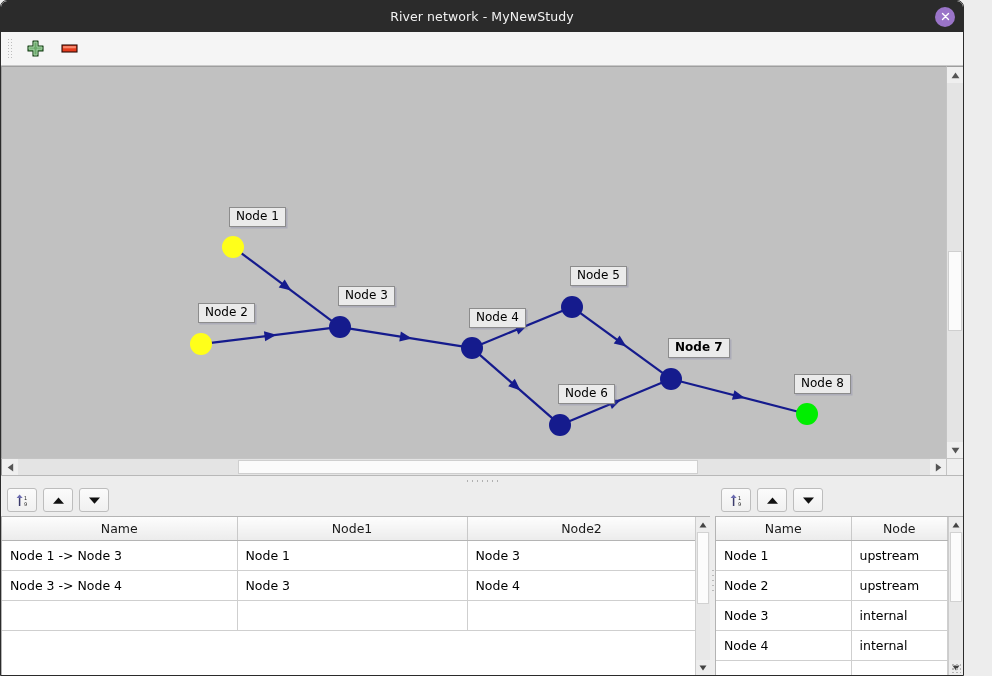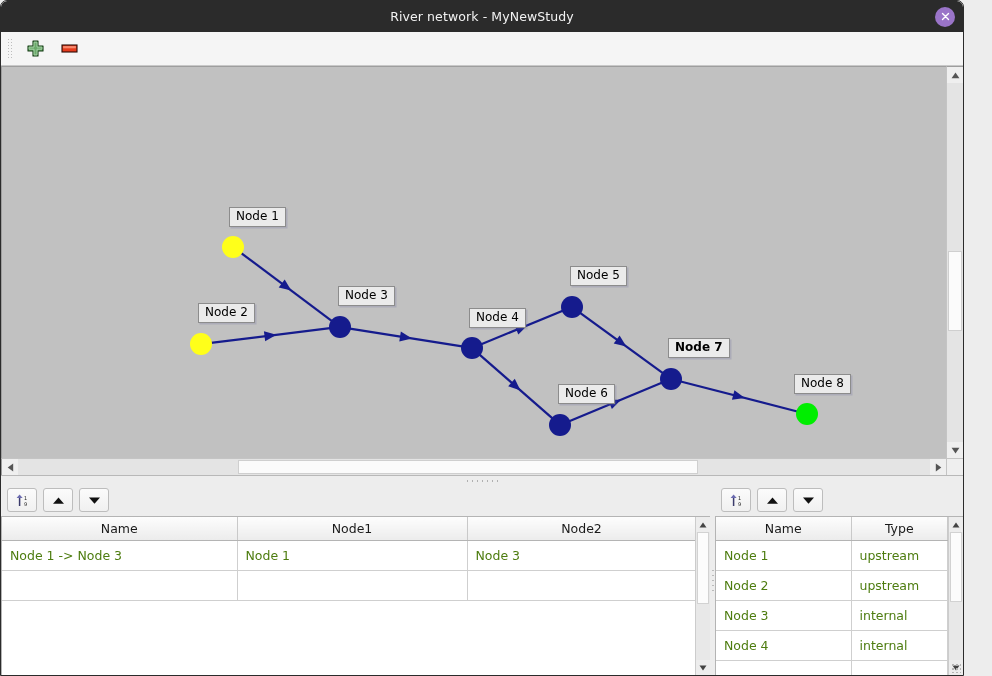--- a/index.html
+++ b/index.html
@@ -235,21 +235,21 @@
     font-weight: 400;
     color: #1a1a1a;
     text-align: center;
     font-size: 12.5px;
   }
   table.grid td {
     border-right: 1px solid #cfcfcf;
     border-bottom: 1px solid #cfcfcf;
     height: 30px;
     padding: 0 8px;
-    color: #4d7c0f;
+    color: #000000;
     background: #ffffff;
     overflow: hidden;
     white-space: nowrap;
     text-overflow: ellipsis;
   }
   table.grid tr.empty-row td { height: 30px; }
   .table-vscroll {
     flex: 0 0 15px; width: 15px;
     background: #ededed;
     border-left: 1px solid #cccccc;
@@ -431,20 +431,25 @@
                   <th>Node1</th>
                   <th>Node2</th>
                 </tr>
               </thead>
             <tbody id="reaches-body">
                 <tr>
                   <td>Node 1 -&gt; Node 3</td>
                   <td>Node 1</td>
                   <td>Node 3</td>
                 </tr>
+                <tr>
+                  <td>Node 3 -&gt; Node 4</td>
+                  <td>Node 3</td>
+                  <td>Node 4</td>
+                </tr>
                 <tr class="empty-row">
                   <td>&nbsp;</td>
                   <td>&nbsp;</td>
                   <td>&nbsp;</td>
                 </tr>
               </tbody>
           </table>
         </div>
         <div class="table-vscroll">
           <div class="tb-sb-arrow">
@@ -492,21 +497,21 @@
       <div class="table-area">
         <div class="table-scroll">
           <table class="grid" id="nodes-table">
             <colgroup>
                 <col style="width:135px">
                 <col style="width:auto">
               </colgroup>
             <thead>
                 <tr id="nodes-head">
                   <th>Name</th>
-                  <th>Type</th>
+                  <th>Node</th>
                 </tr>
               </thead>
             <tbody id="nodes-body">
                 <tr>
                   <td>Node 1</td>
                   <td>upstream</td>
                 </tr>
                 <tr>
                   <td>Node 2</td>
                   <td>upstream</td>

